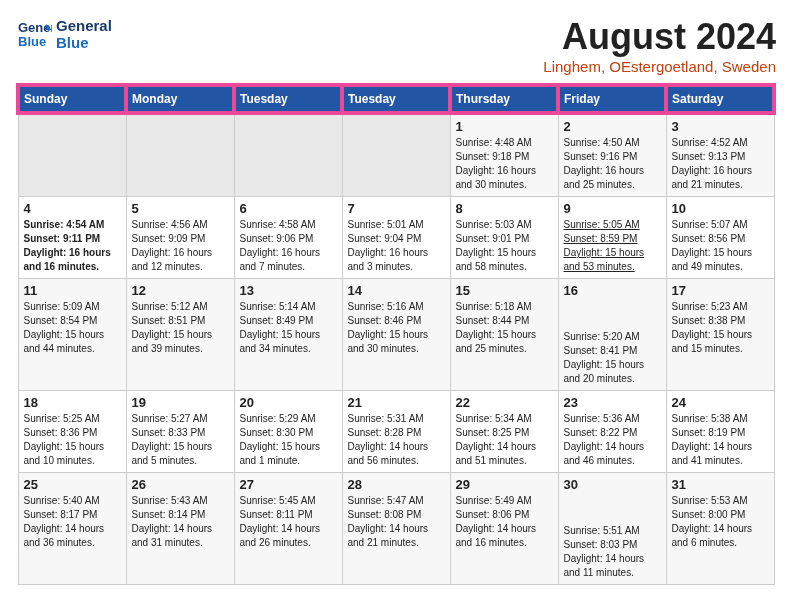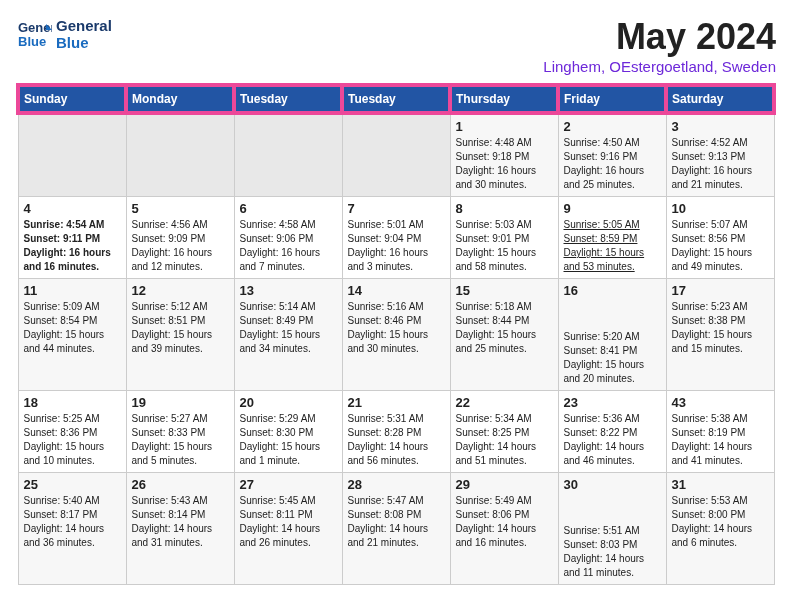--- a/index.html
+++ b/index.html
@@ -28,21 +28,21 @@
     .title-block {
       text-align: right;
     }
     .month-year {
       font-size: 36px;
       font-weight: bold;
       color: #222;
     }
     .location {
       font-size: 15px;
-      color: #6d28d9;
+      color: #c2410c;
     }
     table {
       width: 100%;
       border-collapse: collapse;
       table-layout: fixed;
     }
     thead th {
       background: #2255a4;
       color: #fff;
       font-size: 12px;
@@ -86,21 +86,21 @@
       <text x="2" y="16" font-size="13" font-weight="bold" fill="#1a3a6b" font-family="Arial">General</text>
       <text x="2" y="30" font-size="13" font-weight="bold" fill="#1a6bbf" font-family="Arial">Blue</text>
       <polygon points="30,8 36,14 30,14" fill="#1a6bbf"></polygon>
     </svg>
     <div>
       <div style="font-size:15px;font-weight:bold;color:#1a3a6b;">General</div>
       <div style="font-size:15px;font-weight:bold;color:#1a6bbf;">Blue</div>
     </div>
   </div>
   <div class="title-block">
-    <div class="month-year">May 2024</div>
+    <div class="month-year">August 2024</div>
     <div class="location">Linghem, OEstergoetland, Sweden</div>
   </div>
 </div>
 
 <table>
   <thead>
     <tr>
     <th>Sunday</th>
         <th>Monday</th>
         <th>Tuesday</th>
@@ -277,21 +277,21 @@
 and 51 minutes.</div>
         </td>
         <td>
           <span class="day-num">23</span>
           <div class="cell-content" style="white-space: pre-line;">Sunrise: 5:36 AM
 Sunset: 8:22 PM
 Daylight: 14 hours
 and 46 minutes.</div>
         </td>
         <td>
-          <span class="day-num">43</span>
+          <span class="day-num">24</span>
           <div class="cell-content" style="white-space: pre-line;">Sunrise: 5:38 AM
 Sunset: 8:19 PM
 Daylight: 14 hours
 and 41 minutes.</div>
         </td>
       </tr>
       <tr>
         <td>
           <span class="day-num">25</span>
           <div class="cell-content" style="white-space: pre-line;">Sunrise: 5:40 AM

